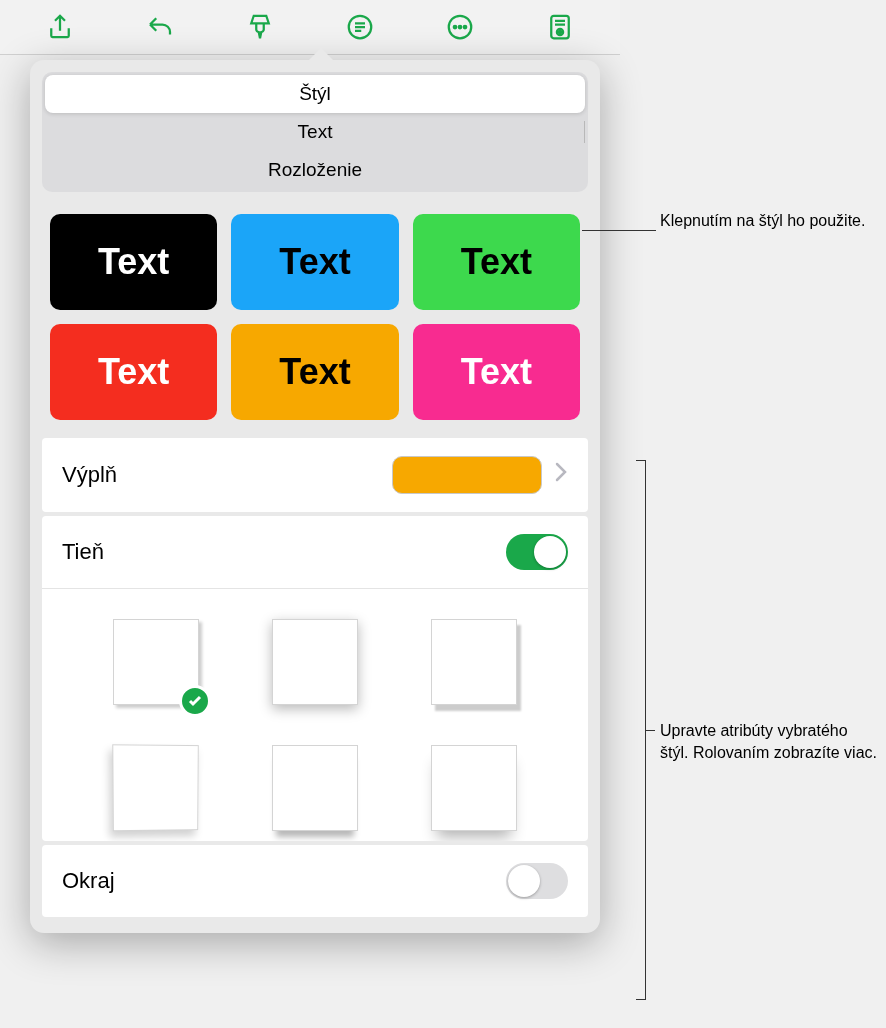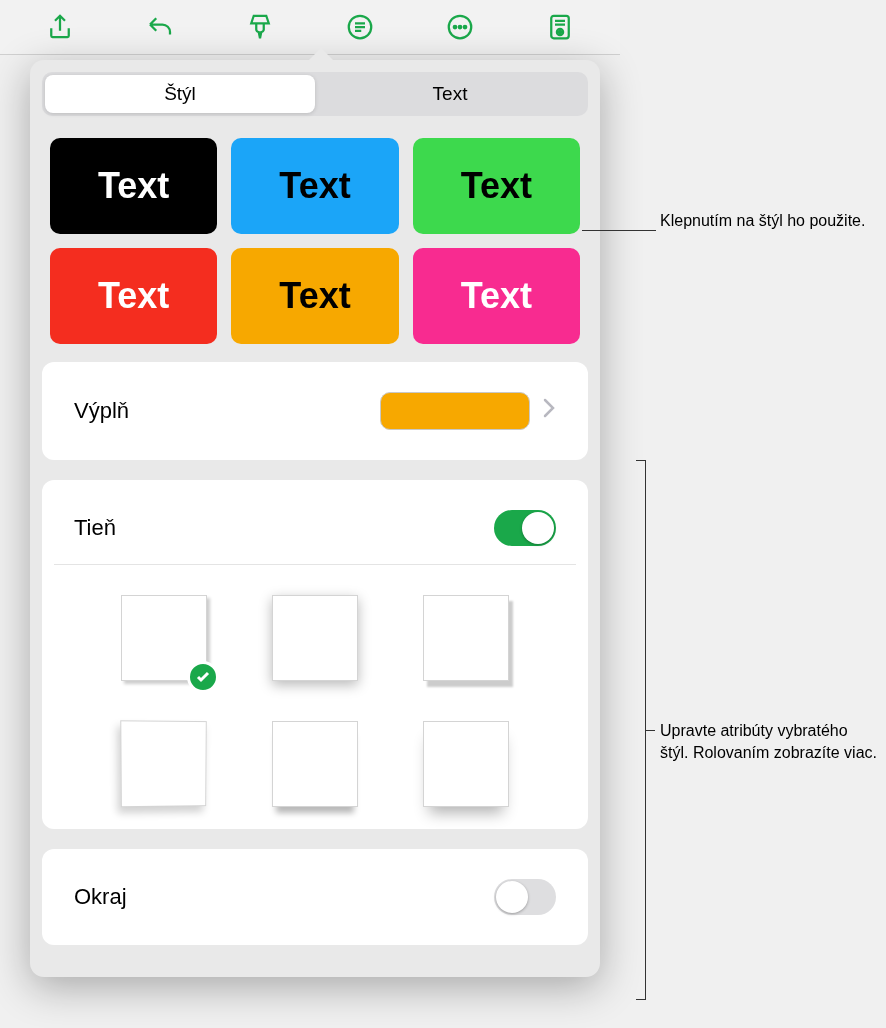--- a/index.html
+++ b/index.html
@@ -60,20 +60,21 @@
       border-left: 14px solid transparent;
       border-right: 14px solid transparent;
       border-bottom: 14px solid #e9e9e9;
     }
     .segmented {
       display: flex;
       background: #dcdcde;
       border-radius: 10px;
       padding: 3px;
       margin-bottom: 18px;
+      flex-direction: column;
     }
     .segmented-item {
       flex: 1;
       text-align: center;
       padding: 8px 0;
       font-size: 19px;
       color: #000;
       cursor: pointer;
       border-radius: 8px;
       position: relative;
@@ -109,23 +110,23 @@
       cursor: pointer;
     }
     .style-swatch.black { background: #000; color: #fff; }
     .style-swatch.blue { background: #1ba5f8; color: #000; }
     .style-swatch.green { background: #3dd94d; color: #000; }
     .style-swatch.red { background: #f42d1f; color: #fff; }
     .style-swatch.orange { background: #f7a800; color: #000; }
     .style-swatch.pink { background: #f82b90; color: #fff; }
     .card {
       background: #fff;
-      border-radius: 12px;
-      margin-bottom: 20px;
-      padding: 12px;
+      border-radius: 4px;
+      margin-bottom: 4px;
+      padding: 0;
       overflow: hidden;
     }
     .row {
       display: flex;
       align-items: center;
       padding: 18px 20px;
       min-height: 60px;
     }
     .row-label {
       flex: 1;
@@ -281,20 +282,21 @@
           <path d="M8 7h8M8 10h8"></path>
         </svg>
     </div>
   </div>
 
   <div class="popover">
 
     <div class="segmented">
       <div class="segmented-item active">Štýl</div>
       <div class="segmented-item">Text</div>
+      <div class="segmented-item">Rozloženie</div>
     </div>
 
     <div class="style-grid">
       <div class="style-swatch black">Text</div>
       <div class="style-swatch blue">Text</div>
       <div class="style-swatch green">Text</div>
       <div class="style-swatch red">Text</div>
       <div class="style-swatch orange">Text</div>
       <div class="style-swatch pink">Text</div>
     </div>

